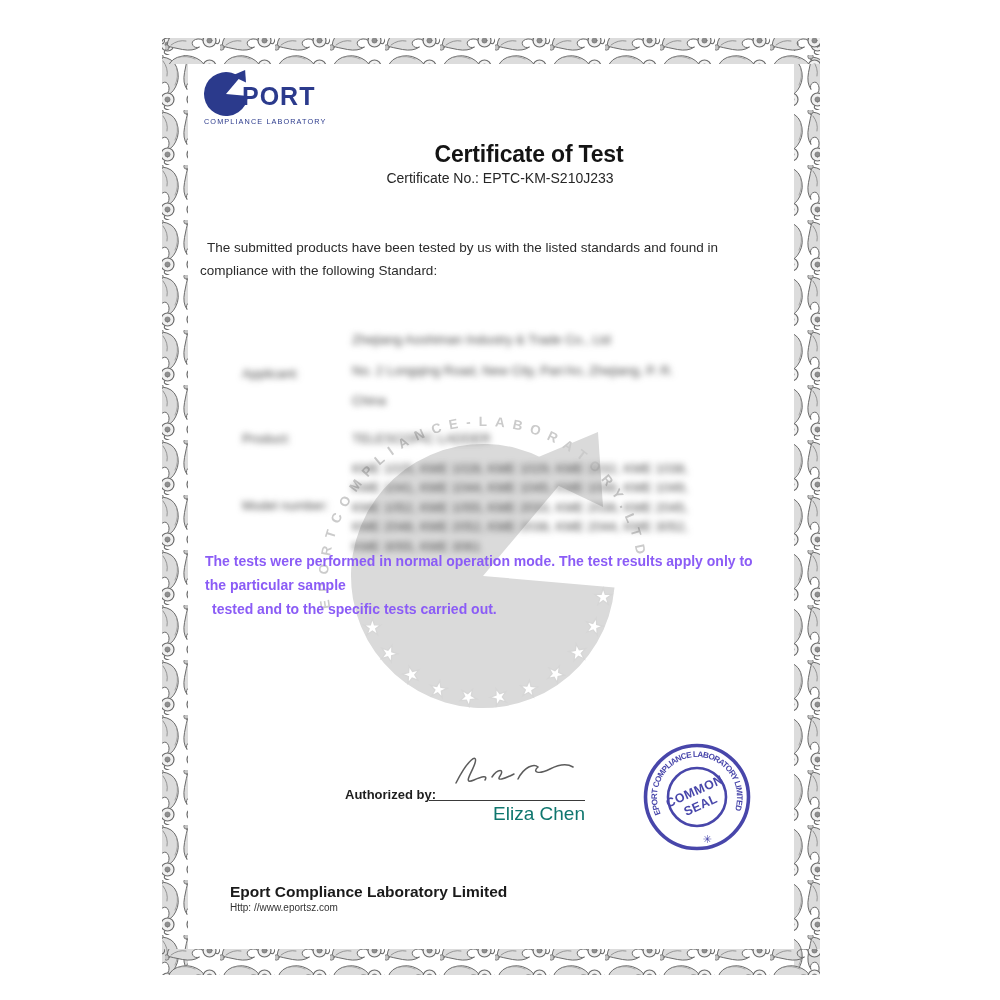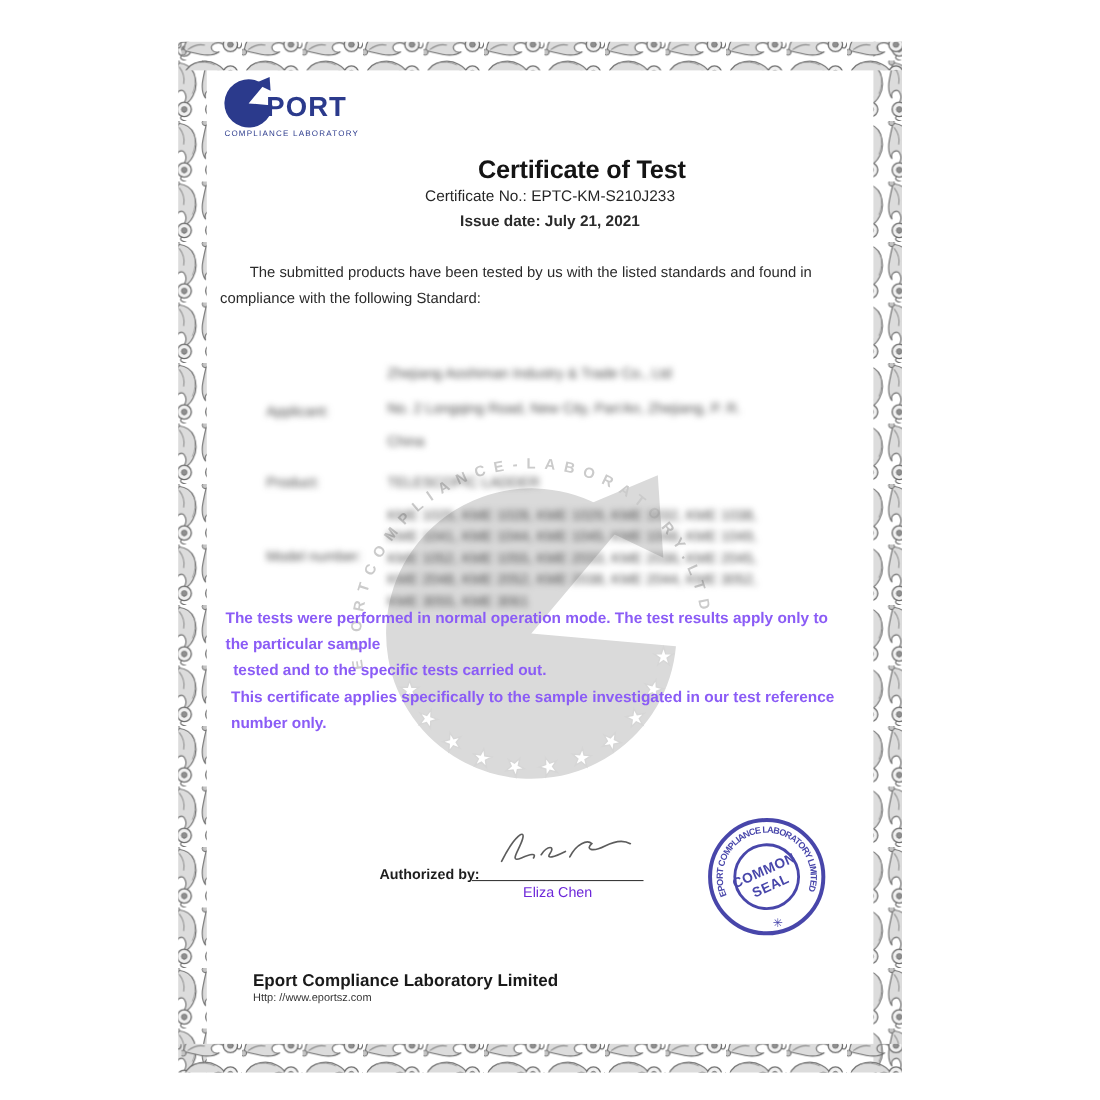--- a/index.html
+++ b/index.html
@@ -6,33 +6,33 @@
   #page{position:relative;width:1000px;height:1000px;background:#ffffff;overflow:hidden;
         font-family:"Liberation Sans",sans-serif;color:#2b2b2b;}
   .abs{position:absolute;}
   #bg{position:absolute;left:0;top:0;z-index:0;}
   .content{z-index:1;}
   .title{left:170px;top:141px;width:660px;text-align:center;font-size:23px;font-weight:bold;
          color:#141414;letter-spacing:-0.2px;margin-left:29px;}
   .reg{left:170px;top:170px;width:660px;text-align:center;font-size:14px;color:#262626;}
   .issue{left:170px;top:192px;width:660px;text-align:center;font-size:14px;font-weight:bold;}
   .intro{left:200px;top:237px;width:565px;font-size:13.5px;line-height:22.5px;}
-  .intro .l1{padding-left:7px;margin-left:20px;}
+  .intro .l1{padding-left:7px;}
   .standard{left:150px;top:297px;width:660px;text-align:center;font-size:14.5px;font-weight:bold;}
   .blurwrap{left:0;top:0;width:1000px;height:1000px;filter:blur(3px);color:#4a4a4a;}
   .fld-label{font-size:13px;}
   .fld-val{font-size:13px;}
   .app-lines div{height:30.5px;}
   .model-lines div{height:19.4px;}
   .notes{left:205px;top:549px;width:560px;font-size:14px;line-height:24px;color:#8b5cf6;font-weight:bold;}
   .notes .n2{padding-left:7px;}
   .notes .n3{padding-left:5px;}
   .auth-label{left:345px;top:787px;font-size:13px;font-weight:bold;color:#1e1e1e;}
   .sig-line{left:429px;top:765px;width:156px;height:35px;border-bottom:1.7px solid #3a3a3a;}
-  .sig-name{left:429px;top:803px;width:156px;text-align:center;font-size:13px;color:#6d28d9;}
+  .sig-name{left:429px;top:803px;width:156px;text-align:right;font-size:19px;color:#0f766e;}
   .footer-company{left:230px;top:883px;font-size:15.5px;font-weight:bold;color:#1a1a1a;}
   .footer-url{left:230px;top:902px;font-size:10px;color:#333;}
 </style>
 </head>
 <body>
 
 <div id="page">
 
   <svg id="bg" width="1000" height="1000" viewBox="0 0 1000 1000">
     <defs>
@@ -111,21 +111,20 @@
     <g transform="translate(24,24)">
       <path d="M 14.14 -16.85 A 22 22 0 1 0 21.92 1.92 L 0 0 Z" fill="#2B3A8C"></path>
       <path d="M 5.7 -18.3 L 20 -11.4 L 19.1 -24 Z" fill="#2B3A8C"></path>
     </g>
     <text x="40" y="35" font-size="25" font-weight="bold" fill="#2B3A8C" letter-spacing="1" font-family="Liberation Sans, sans-serif">PORT</text>
     <text x="2" y="54" font-size="7.3" fill="#2B3A8C" letter-spacing="1.1" font-family="Liberation Sans, sans-serif">COMPLIANCE LABORATORY</text>
   </svg>
 
   <div class="abs content title">Certificate of Test</div>
   <div class="abs content reg">Certificate No.: EPTC-KM-S210J233</div>
-  <div class="abs content issue">Issue date: July 21, 2021</div>
 
   <div class="abs content intro">
     <div class="l1">The submitted products have been tested by us with the listed standards and found in</div>
     <div class="l2">compliance with the following Standard:</div>
   </div>
 
 
   <div class="abs content blurwrap">
     <div class="abs fld-label" style="left:242px;top:366px;">Applicant:</div>
     <div class="abs fld-val app-lines" style="left:352px;top:332px;">
@@ -141,21 +140,20 @@
       <div>KME 1041, KME 1044, KME 1045, KME 1048, KME 1049,</div>
       <div>KME 1052, KME 1055, KME 2033, KME 2036, KME 2045,</div>
       <div>KME 2048, KME 2052, KME 2038, KME 2044, KME 3052,</div>
       <div>KME 3055, KME 3061</div>
     </div>
   </div>
 
   <div class="abs content notes">
     <div class="n1">The tests were performed in normal operation mode. The test results apply only to the particular sample</div>
     <div class="n2">tested and to the specific tests carried out.</div>
-    <div class="n3">This certificate applies specifically to the sample investigated in our test reference number only.</div>
   </div>
 
   <div class="abs content auth-label">Authorized by:</div>
   <div class="abs content sig-line"></div>
   <div class="abs content sig-name">Eliza Chen</div>
 
   <div class="abs content footer-company">Eport Compliance Laboratory Limited</div>
   <div class="abs content footer-url">Http: //www.eportsz.com</div>
 
 </div>

